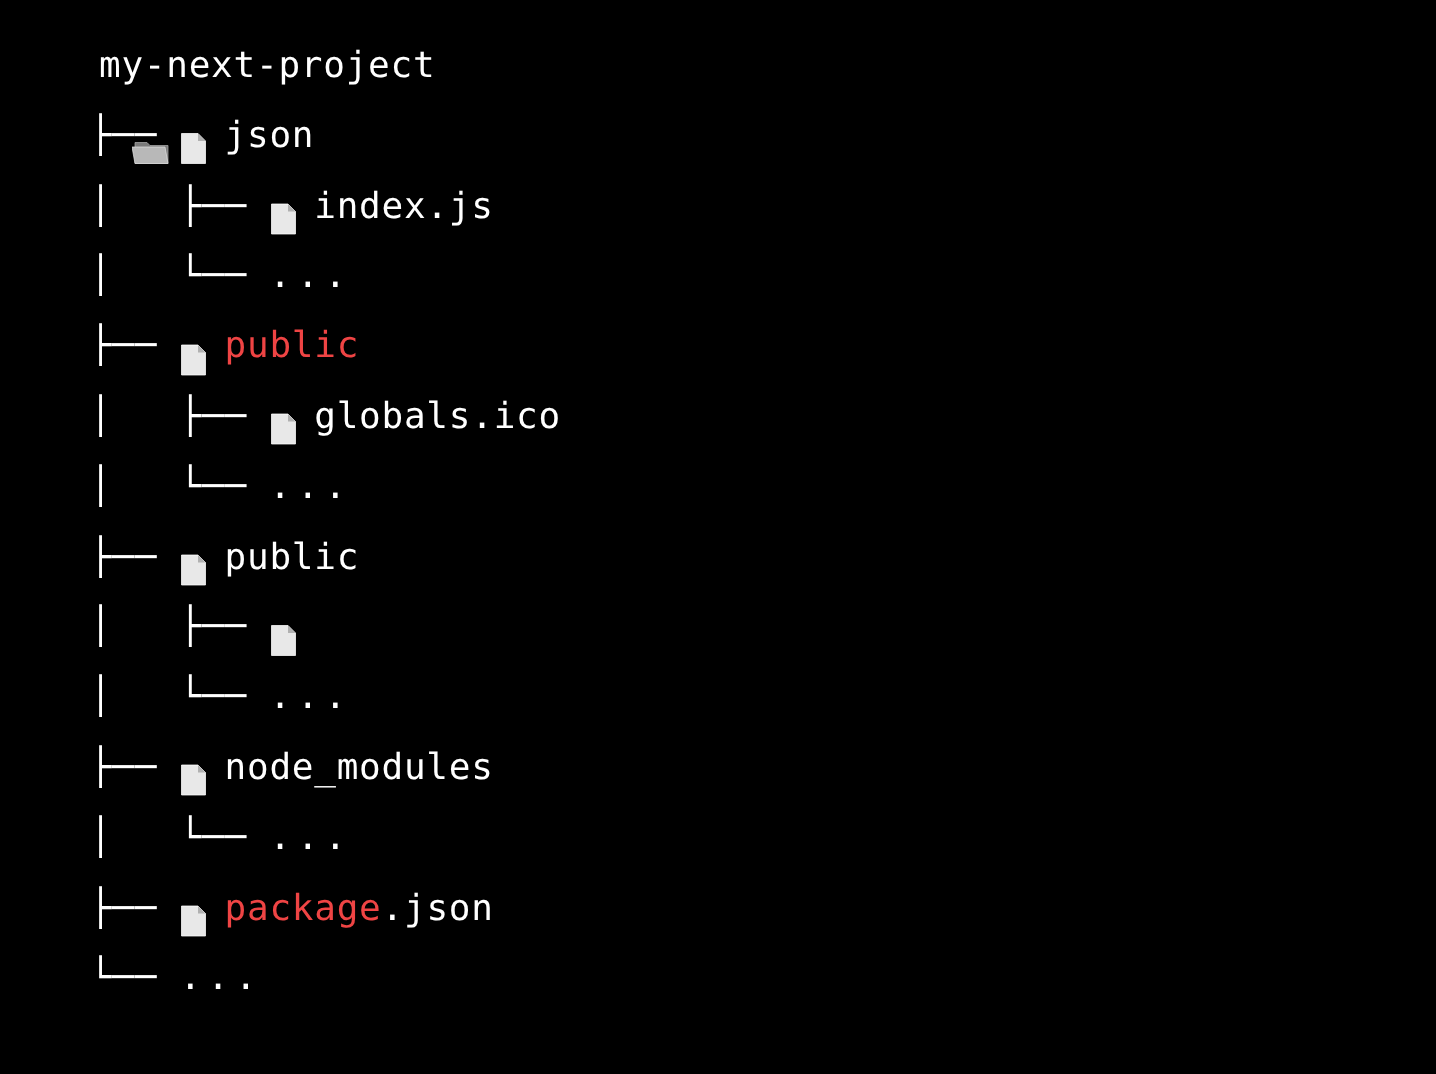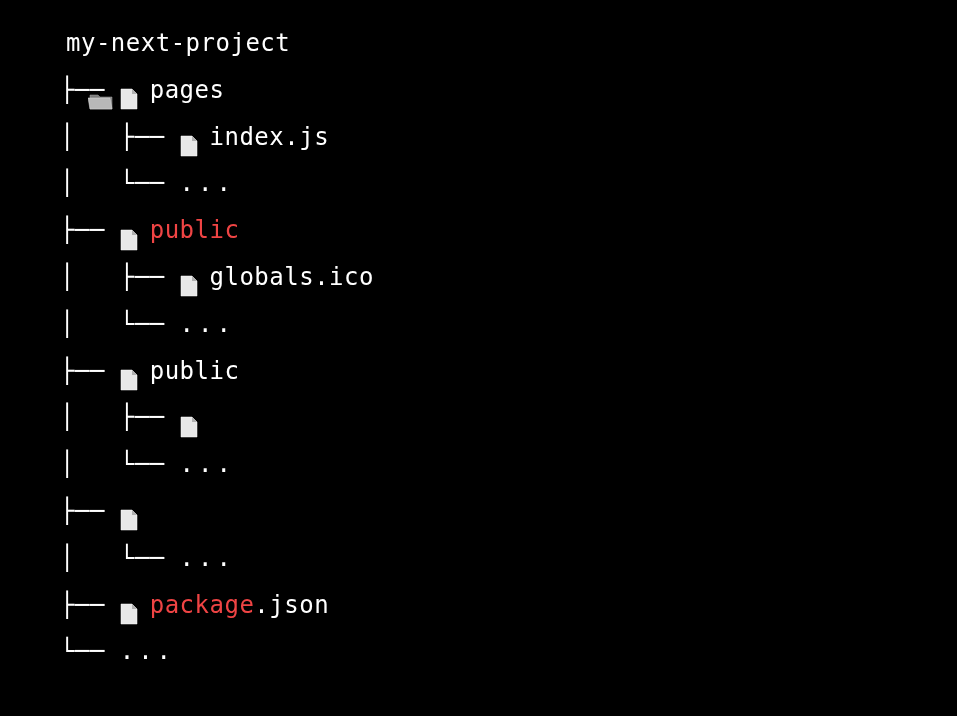--- a/index.html
+++ b/index.html
@@ -66,21 +66,21 @@
       <path d="M 0 7 L 22 7 L 24 18 L 2 18 Z" fill="#b8b8b8" stroke="#dddddd" stroke-width="0.5"></path>
     </svg>
   </span>
   <span class="label normal">my-next-project</span>
 </div>
 
 <div id="tree-body">
     <div class="tree-line"><span class="prefix">  ├── </span><span class="file-icon"><svg viewBox="0 0 18 22" xmlns="http://www.w3.org/2000/svg">
           <path d="M 1 1 L 12 1 L 17 6 L 17 21 L 1 21 Z" fill="#e8e8e8" stroke="#ffffff" stroke-width="0.5"></path>
           <path d="M 12 1 L 12 6 L 17 6 Z" fill="#b0b0b0"></path>
-        </svg></span><span class="label normal">pages</span></div>
+        </svg></span><span class="label normal">json</span></div>
     <div class="tree-line"><span class="prefix">  │   ├── </span><span class="file-icon"><svg viewBox="0 0 18 22" xmlns="http://www.w3.org/2000/svg">
           <path d="M 1 1 L 12 1 L 17 6 L 17 21 L 1 21 Z" fill="#e8e8e8" stroke="#ffffff" stroke-width="0.5"></path>
           <path d="M 12 1 L 12 6 L 17 6 Z" fill="#b0b0b0"></path>
         </svg></span><span class="label normal">index.js</span></div>
     <div class="tree-line"><span class="prefix">  │   └── </span><span class="ellipsis">...</span></div>
     <div class="tree-line"><span class="prefix">  ├── </span><span class="file-icon"><svg viewBox="0 0 18 22" xmlns="http://www.w3.org/2000/svg">
           <path d="M 1 1 L 12 1 L 17 6 L 17 21 L 1 21 Z" fill="#e8e8e8" stroke="#ffffff" stroke-width="0.5"></path>
           <path d="M 12 1 L 12 6 L 17 6 Z" fill="#b0b0b0"></path>
         </svg></span><span class="label highlight">public</span></div>
     <div class="tree-line"><span class="prefix">  │   ├── </span><span class="file-icon"><svg viewBox="0 0 18 22" xmlns="http://www.w3.org/2000/svg">
@@ -93,20 +93,20 @@
           <path d="M 12 1 L 12 6 L 17 6 Z" fill="#b0b0b0"></path>
         </svg></span><span class="label normal">public</span></div>
     <div class="tree-line"><span class="prefix">  │   ├── </span><span class="file-icon"><svg viewBox="0 0 18 22" xmlns="http://www.w3.org/2000/svg">
           <path d="M 1 1 L 12 1 L 17 6 L 17 21 L 1 21 Z" fill="#e8e8e8" stroke="#ffffff" stroke-width="0.5"></path>
           <path d="M 12 1 L 12 6 L 17 6 Z" fill="#b0b0b0"></path>
         </svg></span></div>
     <div class="tree-line"><span class="prefix">  │   └── </span><span class="ellipsis">...</span></div>
     <div class="tree-line"><span class="prefix">  ├── </span><span class="file-icon"><svg viewBox="0 0 18 22" xmlns="http://www.w3.org/2000/svg">
           <path d="M 1 1 L 12 1 L 17 6 L 17 21 L 1 21 Z" fill="#e8e8e8" stroke="#ffffff" stroke-width="0.5"></path>
           <path d="M 12 1 L 12 6 L 17 6 Z" fill="#b0b0b0"></path>
-        </svg></span></div>
+        </svg></span><span class="label normal">node_modules</span></div>
     <div class="tree-line"><span class="prefix">  │   └── </span><span class="ellipsis">...</span></div>
     <div class="tree-line"><span class="prefix">  ├── </span><span class="file-icon"><svg viewBox="0 0 18 22" xmlns="http://www.w3.org/2000/svg">
           <path d="M 1 1 L 12 1 L 17 6 L 17 21 L 1 21 Z" fill="#e8e8e8" stroke="#ffffff" stroke-width="0.5"></path>
           <path d="M 12 1 L 12 6 L 17 6 Z" fill="#b0b0b0"></path>
         </svg></span><span class="label"><span class="highlight">package</span><span class="normal">.json</span></span></div>
     <div class="tree-line"><span class="prefix">  └── </span><span class="ellipsis">...</span></div>
   </div>
 
 </body></html>

